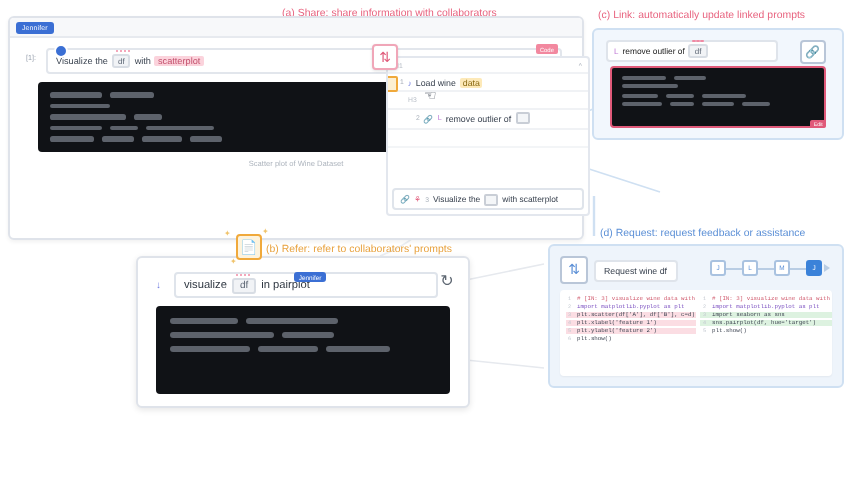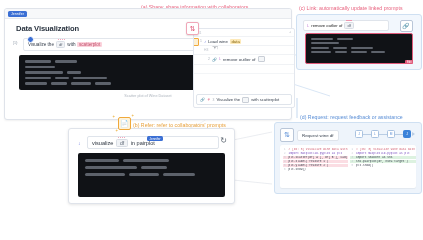--- a/index.html
+++ b/index.html
@@ -265,21 +265,20 @@
 
 <div class="caption" style="left:141px;top:4px;">(a) Share: share information with collaborators</div>
 <div class="caption orange" style="left:133px;top:122px;">(b) Refer:  refer to collaborators' prompts</div>
 <div class="caption" style="left:299px;top:5px;">(c) Link:  automatically update linked prompts</div>
 <div class="caption blue" style="left:300px;top:114px;">(d) Request: request feedback or assistance</div>
 
 <div class="abs" id="panelA">
   <div class="topbar">
     <span class="chip">Jennifer</span>
   </div>
-  <div class="title">Data Visualization</div>
 
   <div class="cellwrap">
     <span class="incell">[1]:</span>
     <div class="promptcell">
       <span class="usermark"></span>
       <span>Visualize the</span>
       <span class="tokenbox">
         <span class="dots">
             <i></i>
             <i></i>

